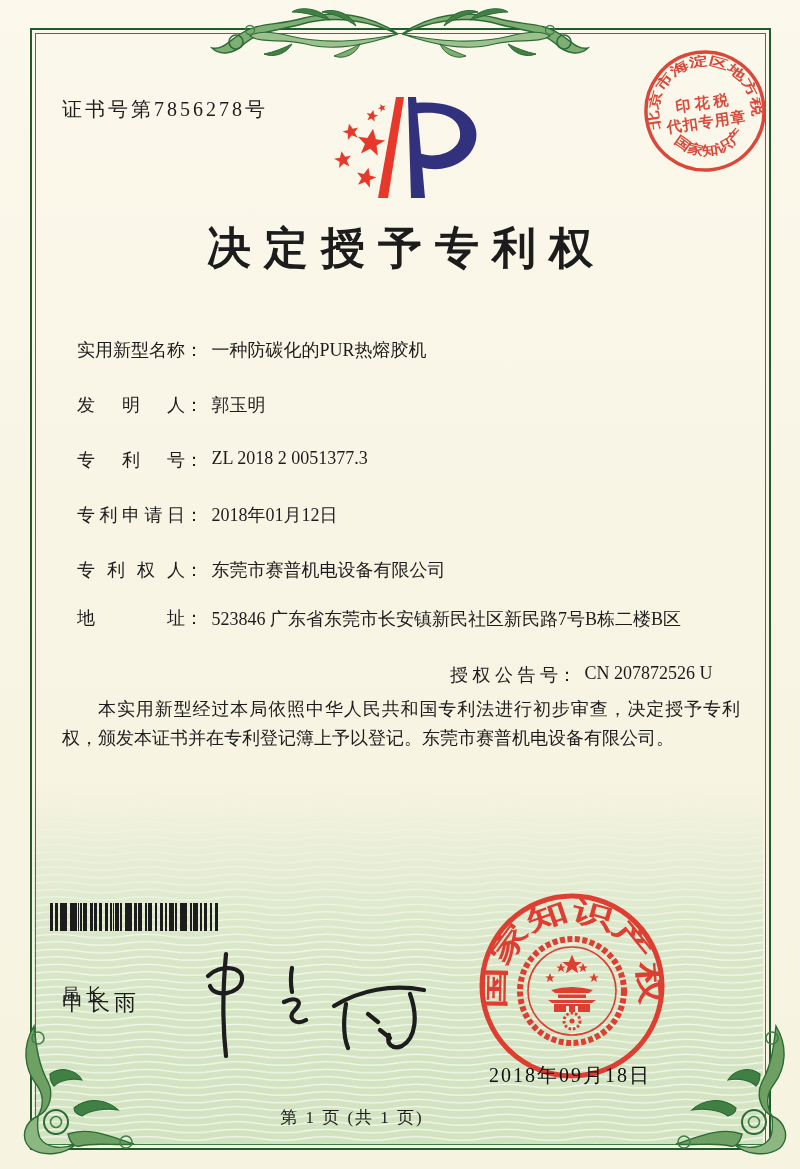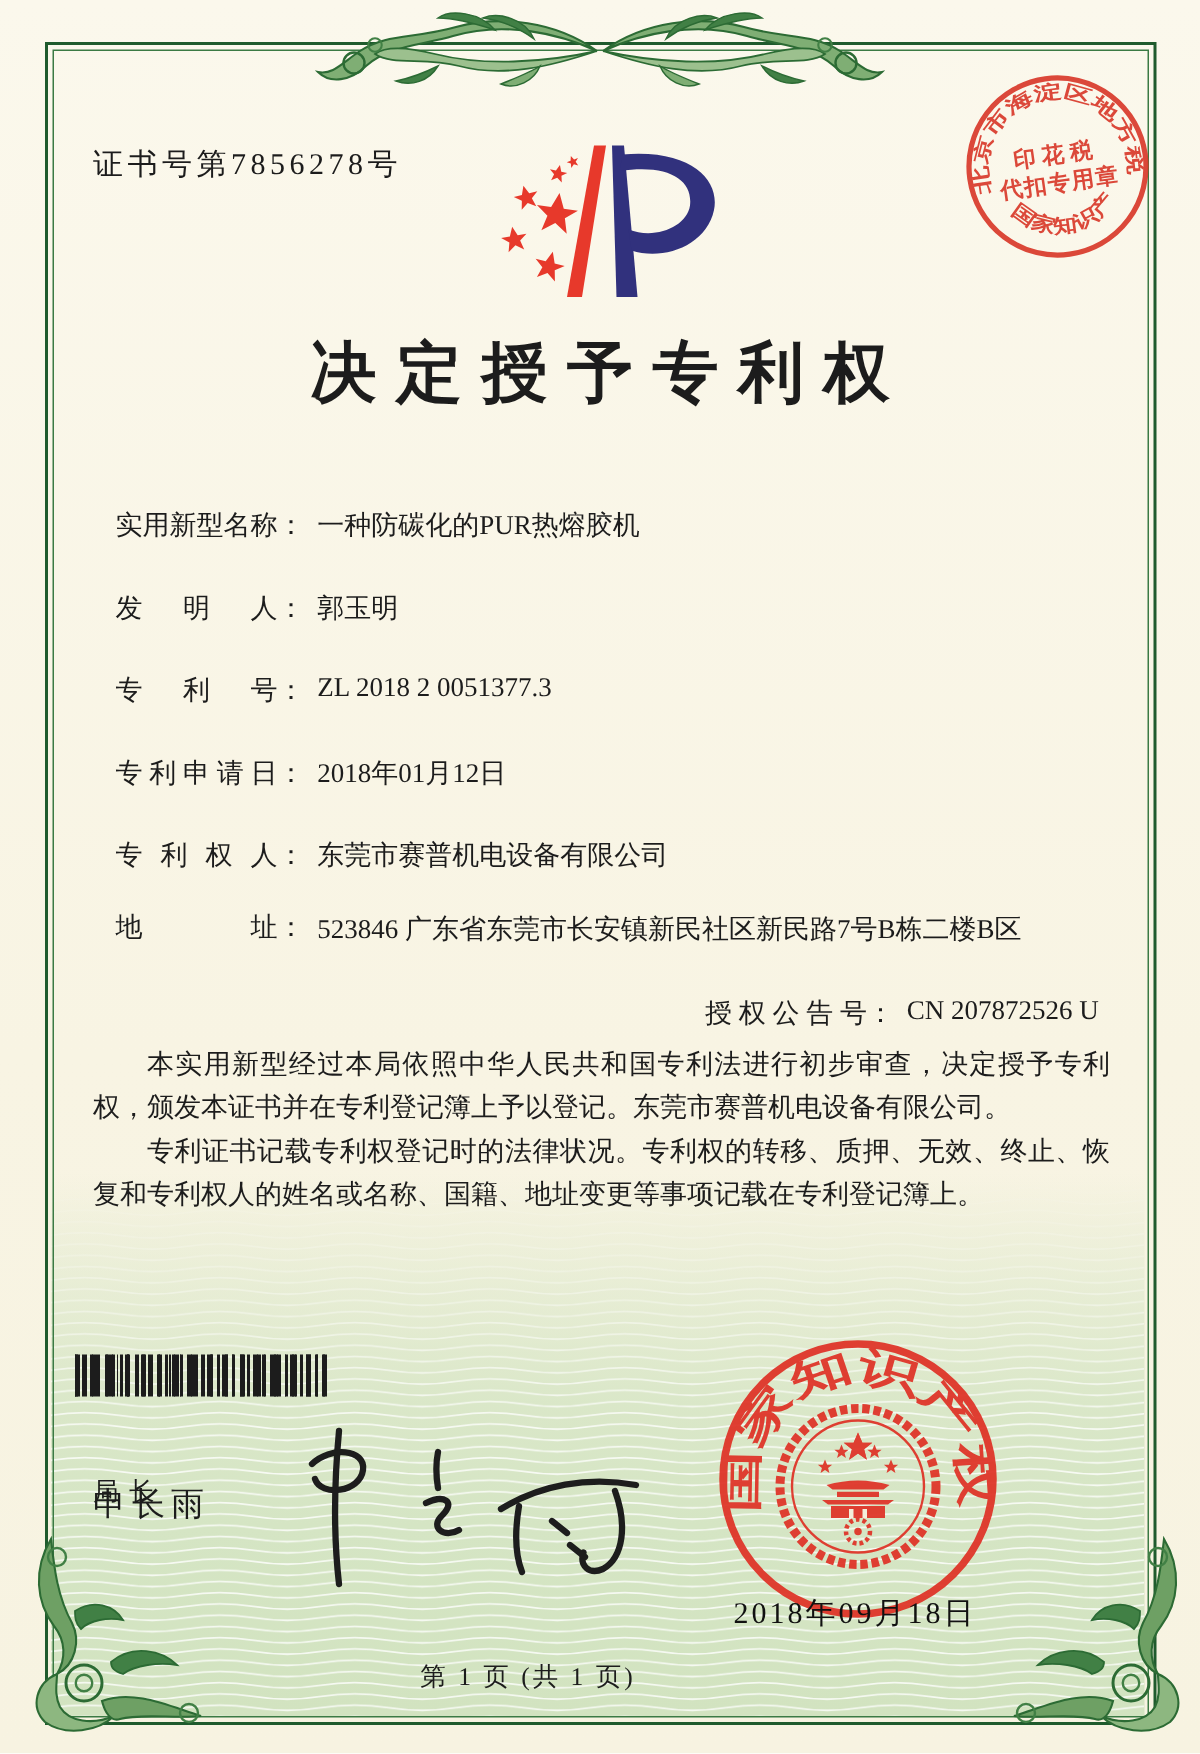--- a/index.html
+++ b/index.html
@@ -32,21 +32,21 @@
     box-sizing:border-box;z-index:5;
   }
   .logo{position:absolute;left:318px;top:90px;z-index:4;}
   .taxstamp{position:absolute;left:630px;top:36px;z-index:6;transform:rotate(-8deg);opacity:.92;}
   .fields{position:absolute;left:62px;top:0;width:680px;z-index:5;font-size:18px;}
   .frow{position:absolute;left:0;white-space:nowrap;}
   .flabel{display:inline-block;width:108px;text-align:justify;text-align-last:justify;vertical-align:top;margin-left:15px;}
   .fcolon{display:inline-block;vertical-align:top;}
   .fvalue{display:inline-block;margin-left:4px;vertical-align:top;}
   .fvalue.wrap{white-space:normal;width:516px;line-height:27px;}
-  .grant2{position:absolute;left:393px;top:0;white-space:nowrap;}
+  .grant2{position:absolute;left:373px;top:0;white-space:nowrap;}
   .paras{
     position:absolute;left:62px;top:695px;width:678px;z-index:5;
     font-size:18px;line-height:29px;text-align:justify;
   }
   .paras p{margin:0;text-indent:2em;}
   .barcode{
     position:absolute;left:50px;top:903px;width:168px;height:28px;z-index:5;
     background:
       repeating-linear-gradient(90deg,#1c1c1c 0 2px,transparent 2px 5px),
       repeating-linear-gradient(90deg,#1c1c1c 0 1px,transparent 1px 7px),
@@ -191,21 +191,20 @@
     <div class="frow" style="top:663px;width:680px">
       <span class="grant2">
         <span class="flabel">授权公告号</span><span class="fcolon">：</span>
         <span class="fvalue">CN 207872526 U</span>
       </span>
     </div>
   </div>
 
   <div class="paras">
     <p>本实用新型经过本局依照中华人民共和国专利法进行初步审查，决定授予专利权，颁发本证书并在专利登记簿上予以登记。东莞市赛普机电设备有限公司。</p>
-    <p>专利证书记载专利权登记时的法律状况。专利权的转移、质押、无效、终止、恢复和专利权人的姓名或名称、国籍、地址变更等事项记载在专利登记簿上。</p>
   </div>
 
   <div class="barcode"></div>
 
   <div class="sigrole">局长</div>
   <div class="signame">申长雨</div>
   <svg class="handsig" width="245" height="120" viewBox="0 0 245 120">
     <g fill="none" stroke="#1d1d1d" stroke-width="4.2" stroke-linecap="round" stroke-linejoin="round">
       <path d="M38,8 C35,40 34,75 38,110"></path>
       <path d="M20,30 C32,18 56,20 54,34 C52,49 26,52 22,40"></path>

